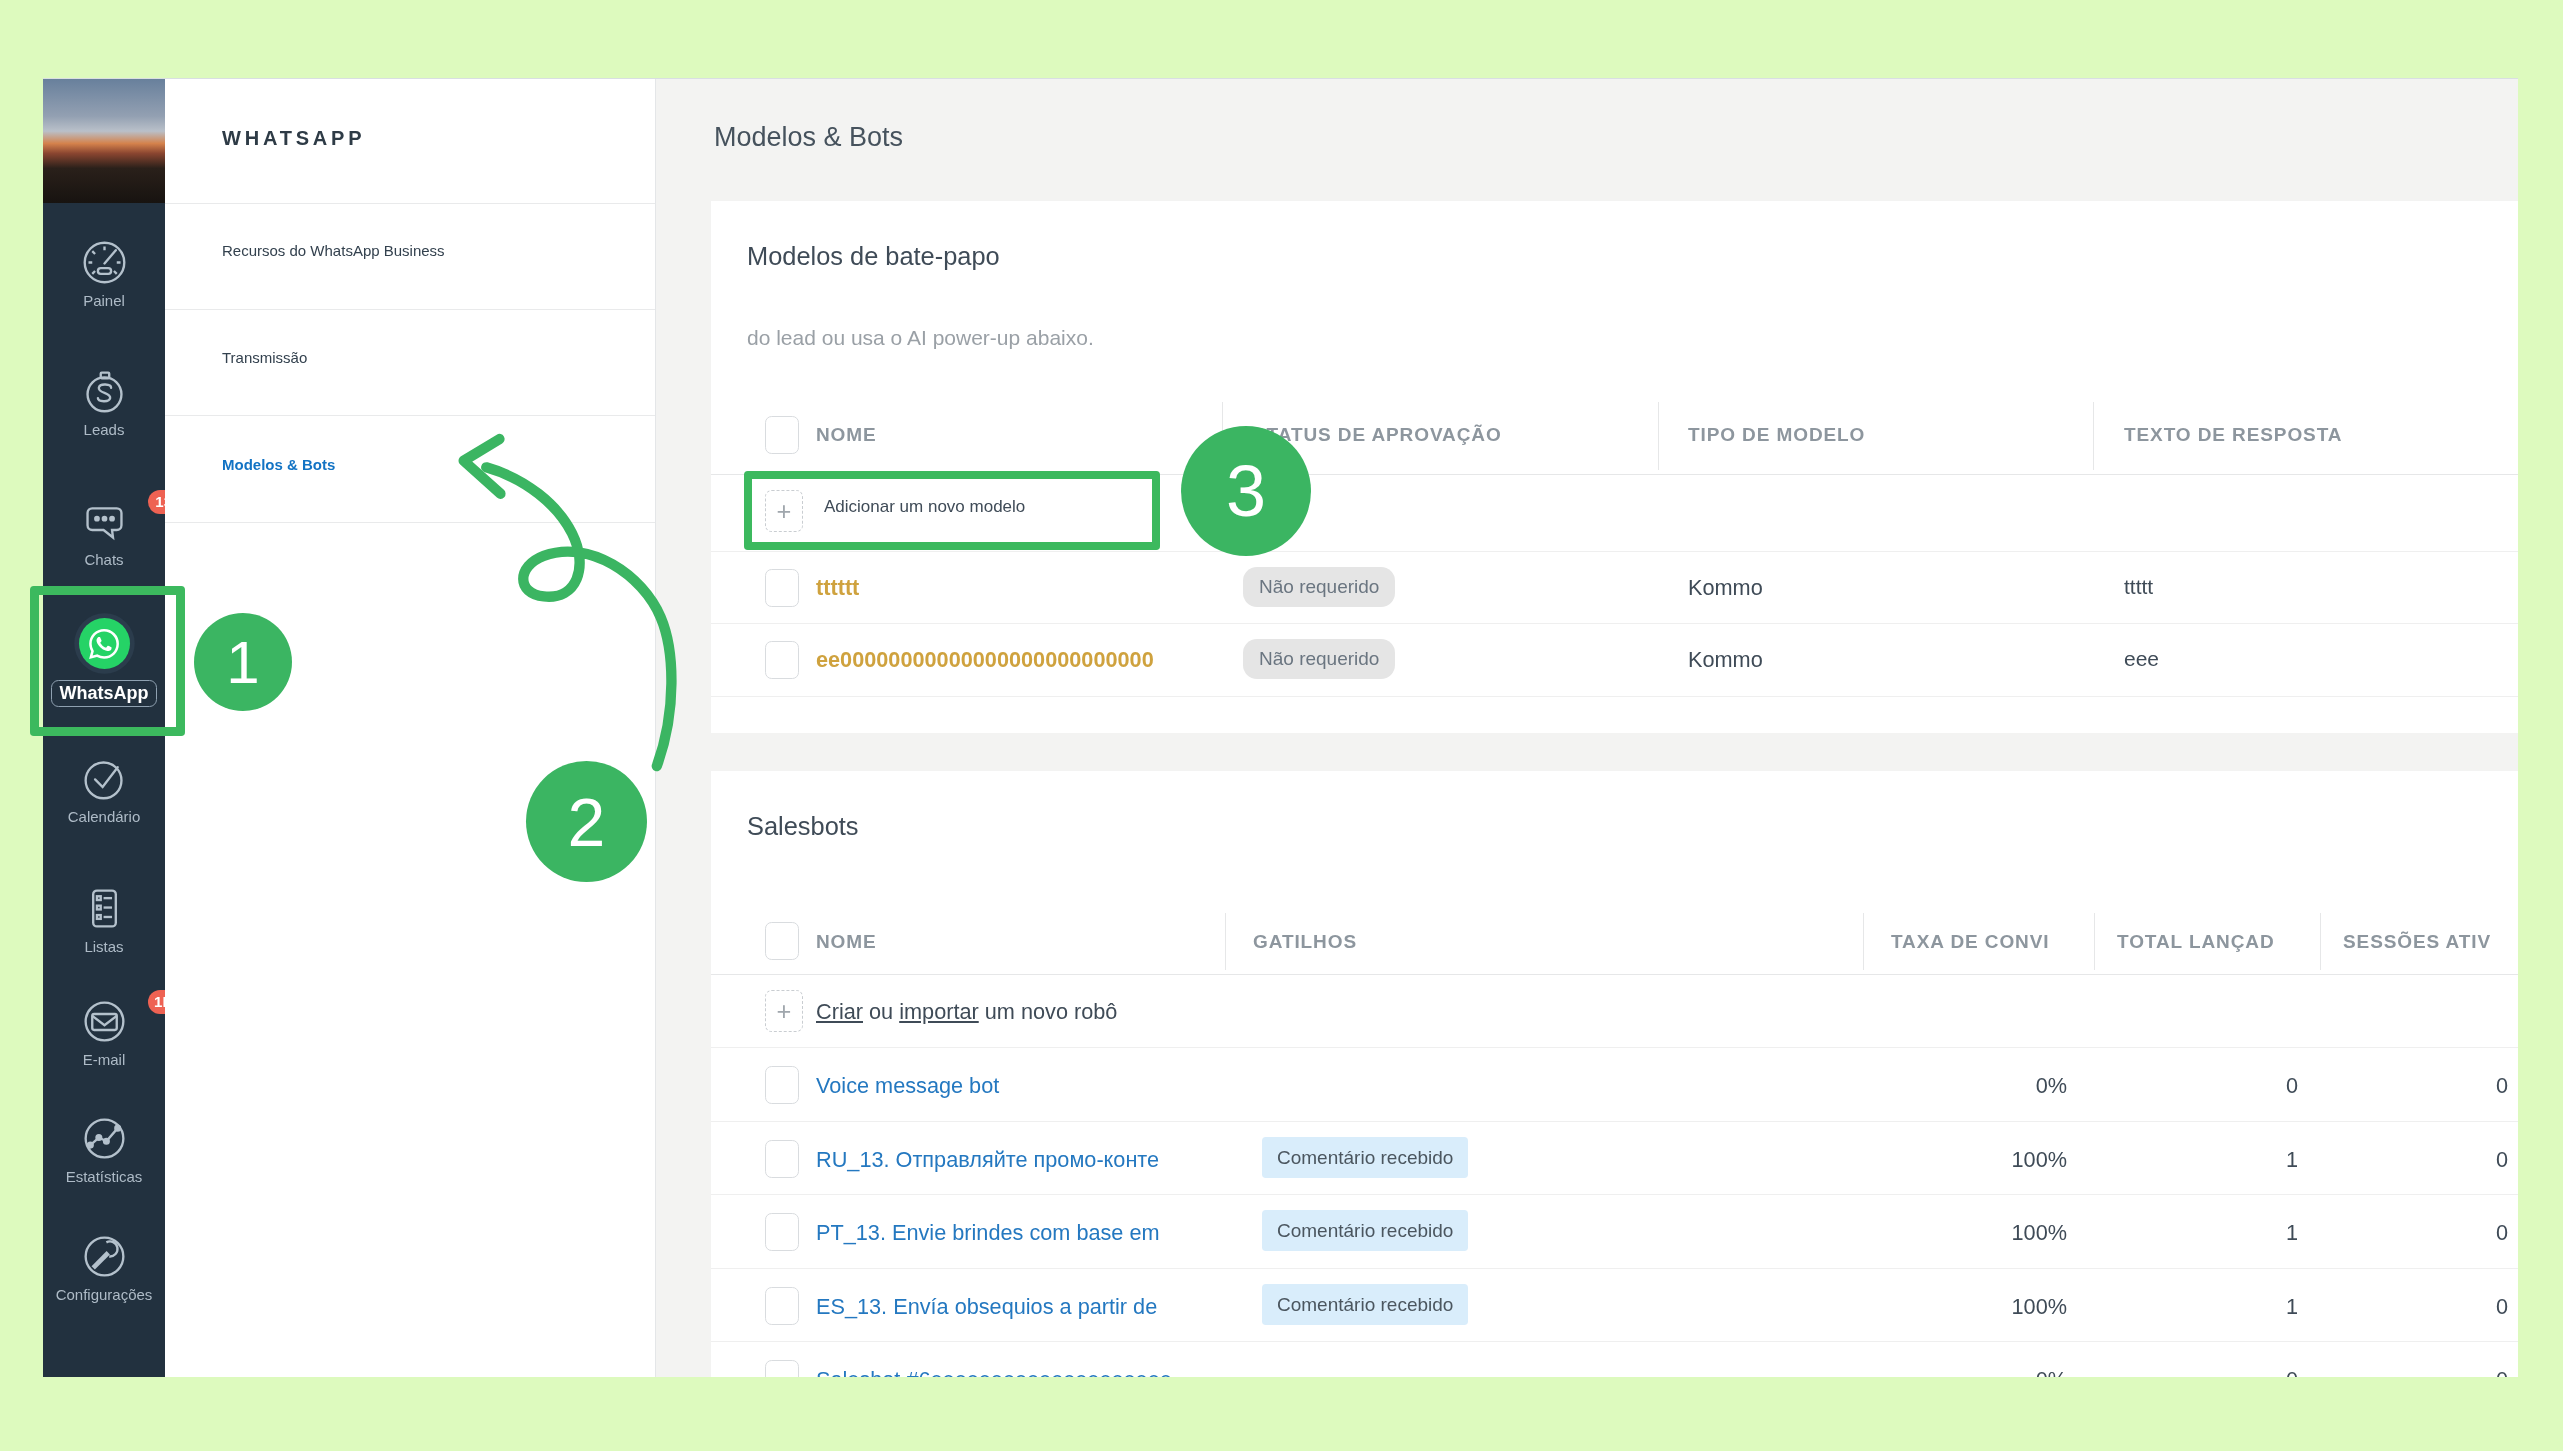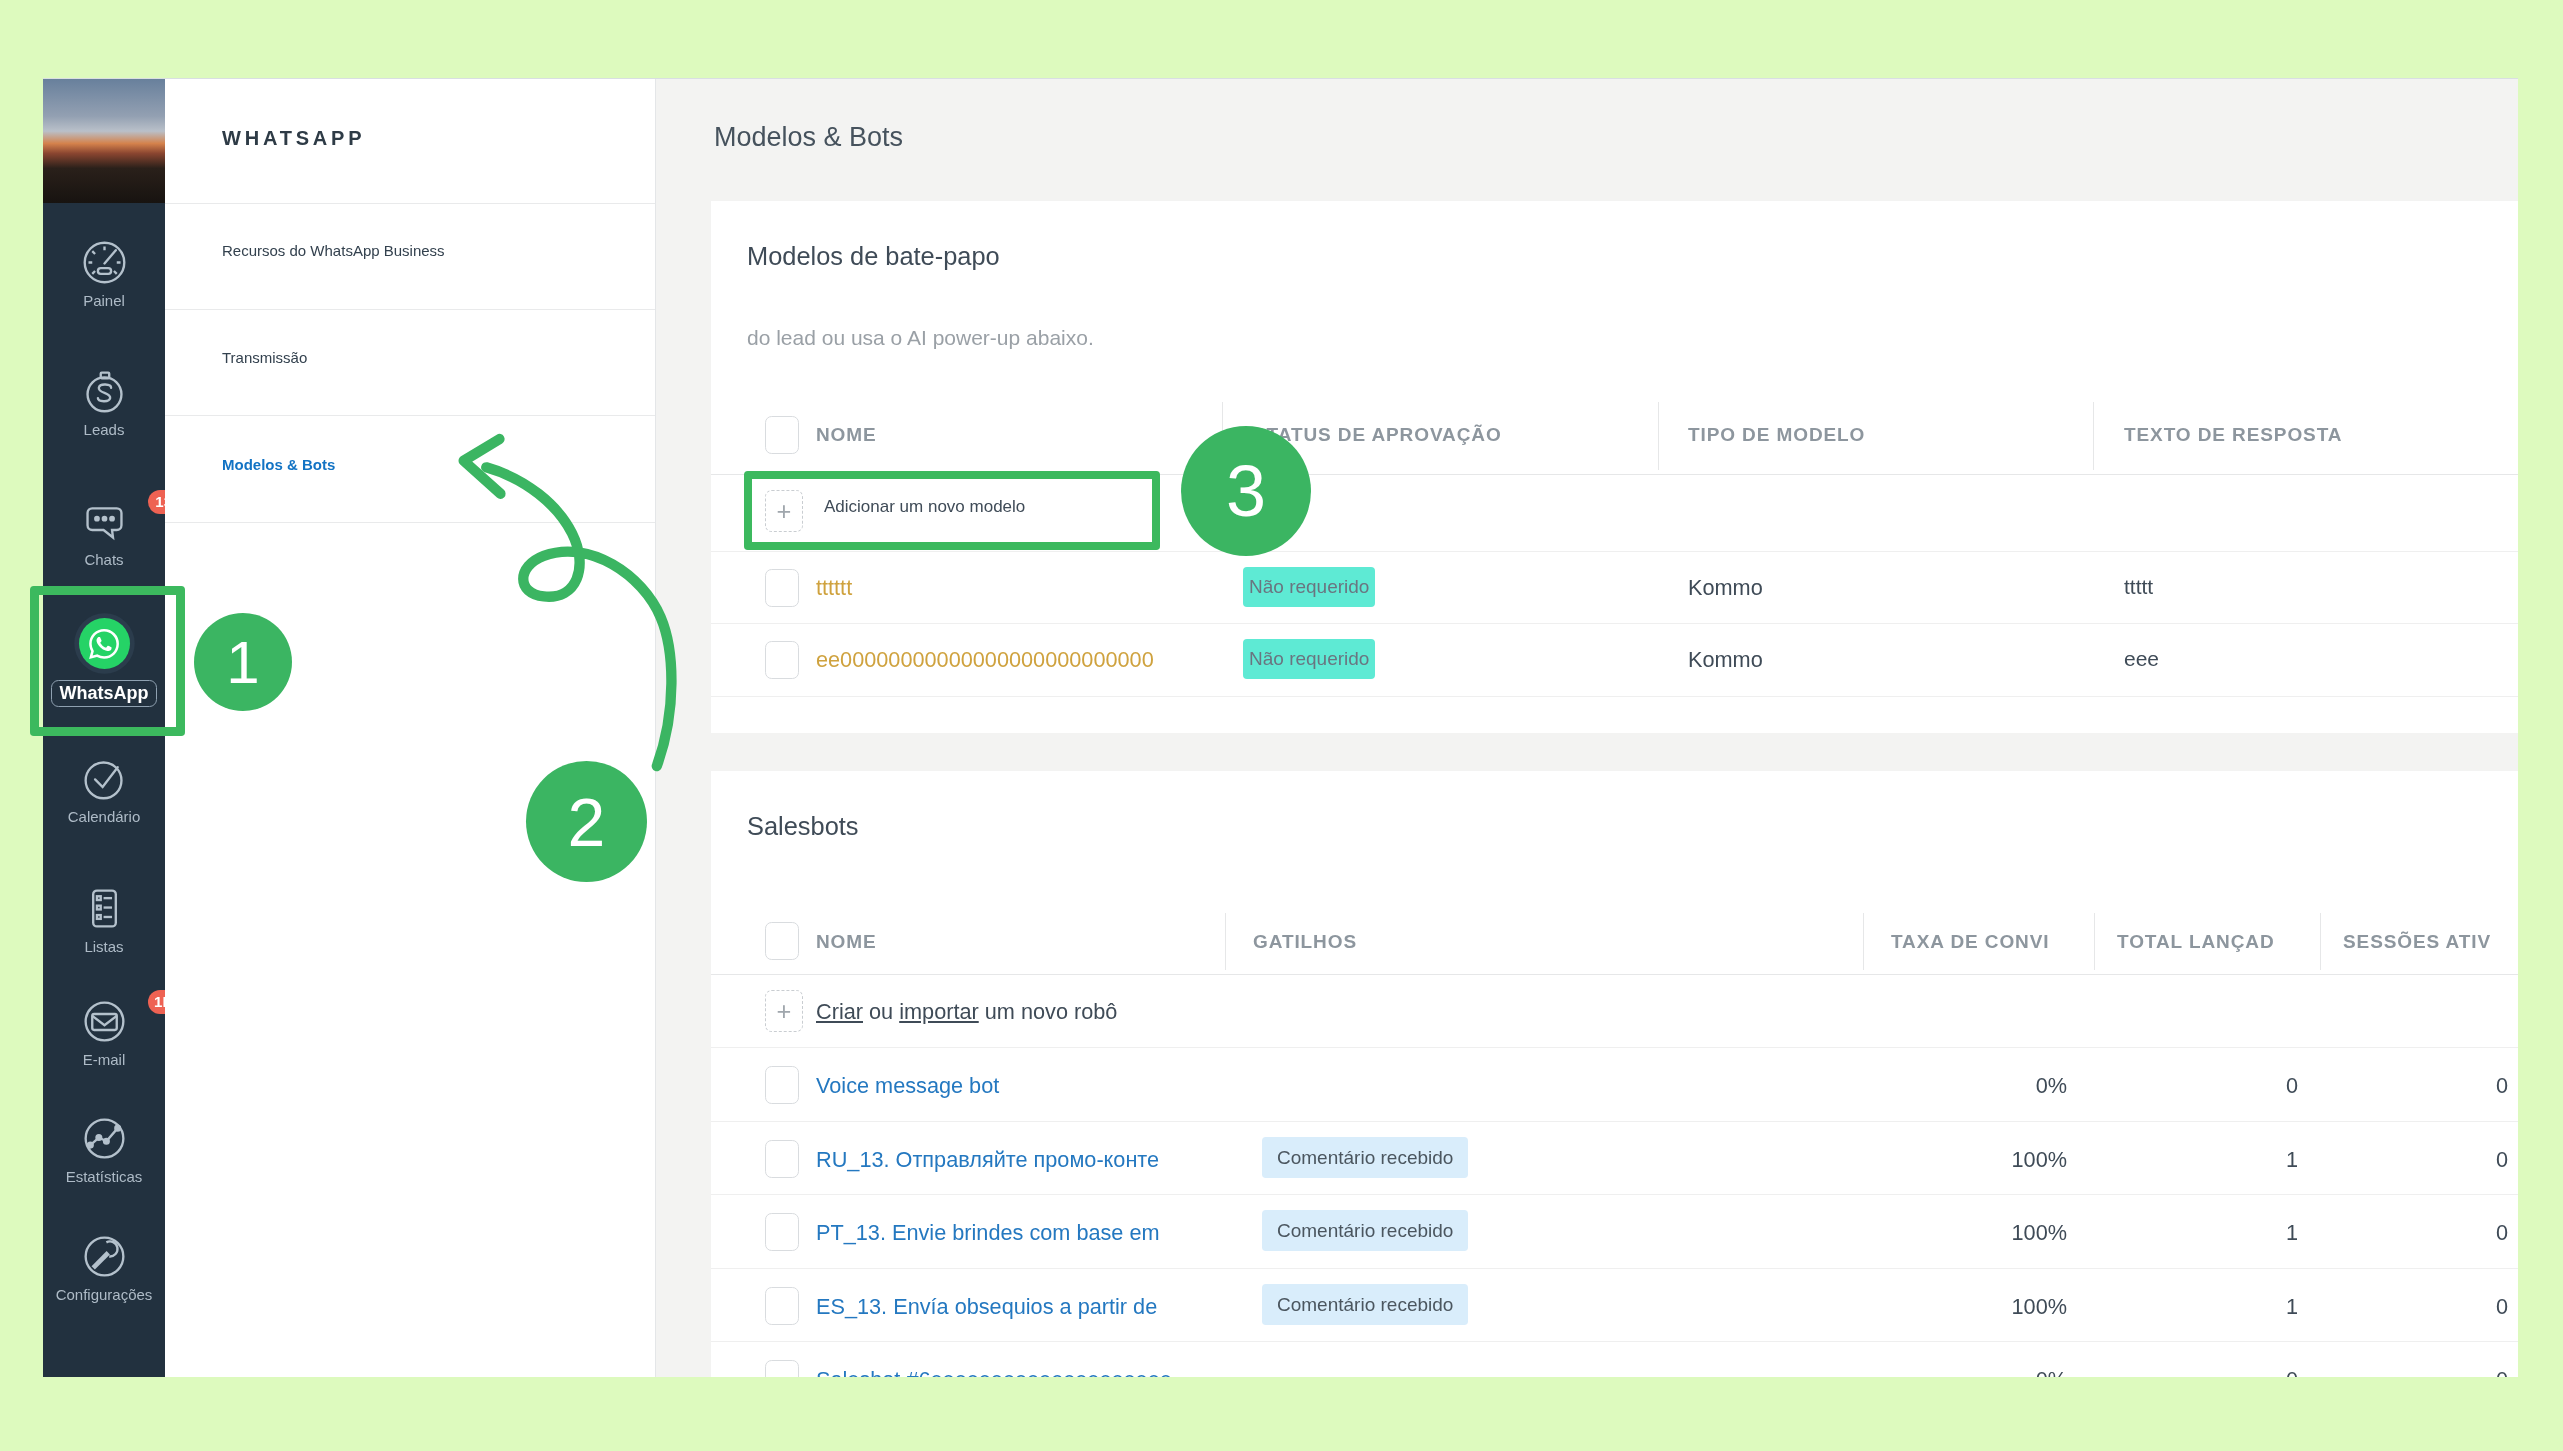--- a/index.html
+++ b/index.html
@@ -33,24 +33,24 @@
   .card-d{position:absolute;left:36px;font-size:21px;color:#9aa0a6;white-space:nowrap;}
   .thead{position:absolute;left:0;right:0;border-bottom:0.9px solid #e6e7e8;}
   .th{position:absolute;font-size:19px;font-weight:bold;letter-spacing:0.9px;color:#8d969e;white-space:nowrap;}
   .vline{position:absolute;width:0.9px;background:#e6e7e8;}
   .trow{position:absolute;left:0;right:0;height:73px;border-top:0.9px solid #efefef;}
   .trow2{position:absolute;left:0;right:0;height:74px;border-top:0.9px solid #efefef;}
   .checkbox{position:absolute;width:32px;height:36px;border:1.9px solid #d9dcdf;border-radius:6.6px;background:#fff;}
   .plusbox{position:absolute;width:36px;height:40px;border:1.9px dashed #c9cdd1;border-radius:6.6px;
       color:#a0a7ad;font-size:25.4px;display:flex;align-items:center;justify-content:center;}
   .cell{position:absolute;font-size:21.7px;color:#3f4b57;white-space:nowrap;}
-  .amber{color:#cfa23e;}
+  .amber{color:#cfa23e;font-weight:bold;}
   .blue{color:#2478c0;}
   .clip{overflow:hidden;width:409px;}
-  .badge-gray{position:absolute;height:40px;padding:0 6px;background:#5eead4;border-radius:4px;
+  .badge-gray{position:absolute;height:40px;padding:0 16px;background:#e5e5e5;border-radius:14px;
       color:#6a7580;font-size:19px;display:flex;align-items:center;}
   .badge-blue{position:absolute;height:41px;padding:0 15px;background:#d9edfb;border-radius:3.8px;
       color:#4b565f;font-size:19px;display:flex;align-items:center;}
   .badge-gray:empty,.badge-blue:empty{display:none;}
   .num{position:absolute;font-size:21.7px;color:#3f4b57;text-align:right;}
   .ulink{text-decoration:underline;text-align:center;}
   
   .ann-box{position:absolute;border:9.4px solid #3cb95e;border-radius:3.8px;z-index:30;}
   .ann-circle{position:absolute;background:#3bb562;border-radius:50%;z-index:31;display:flex;
       align-items:center;justify-content:center;color:#fff;}

